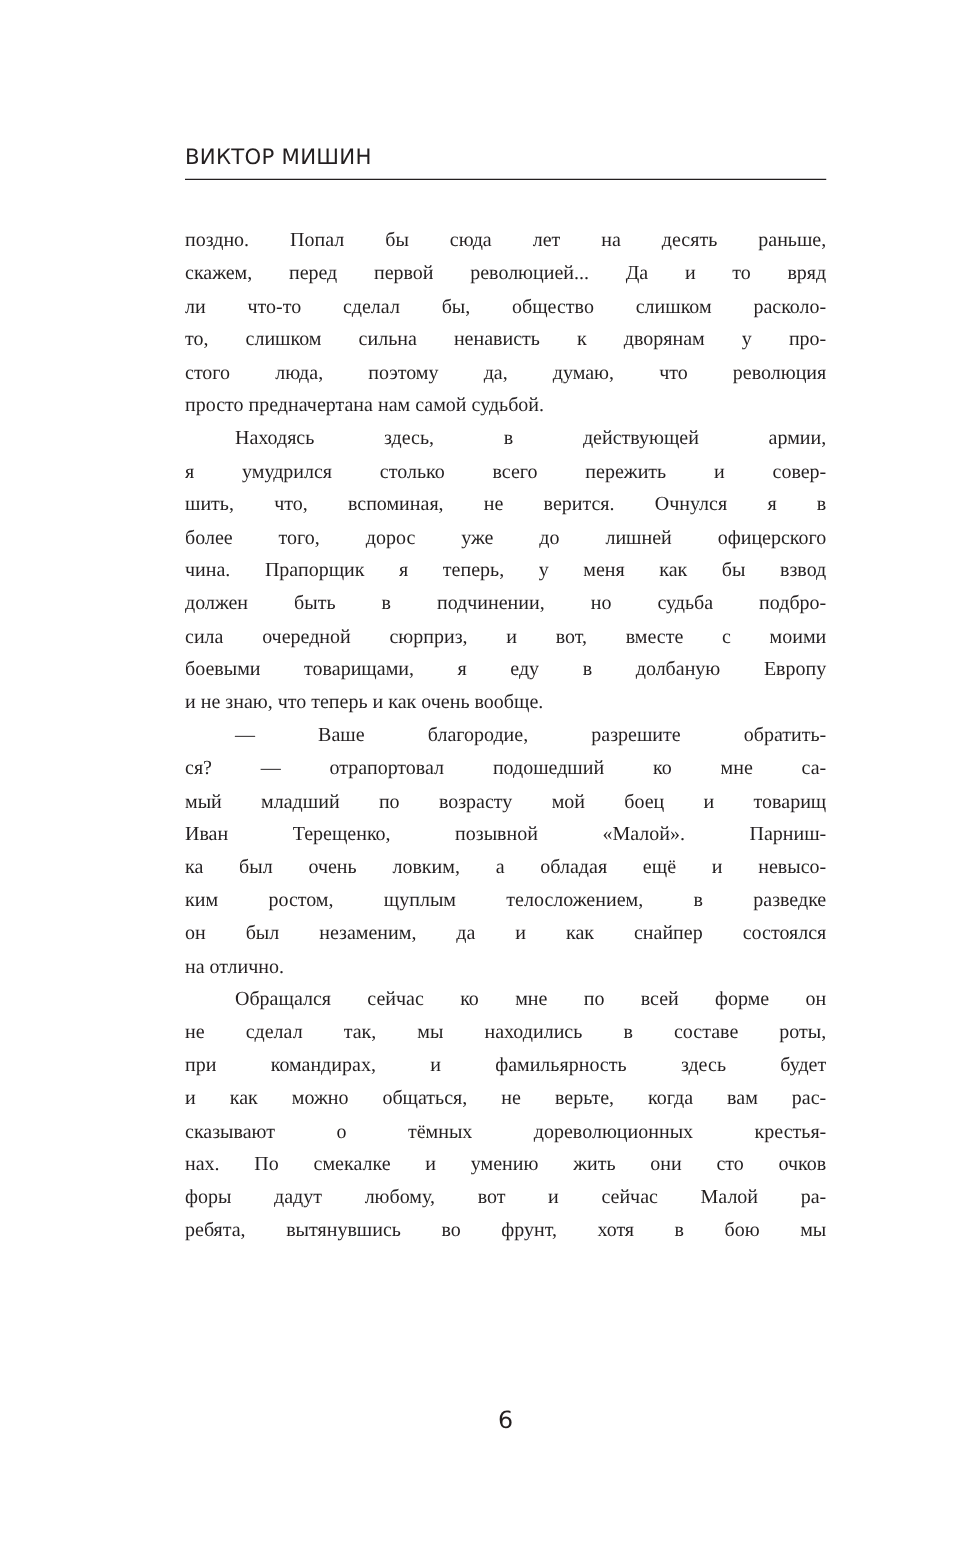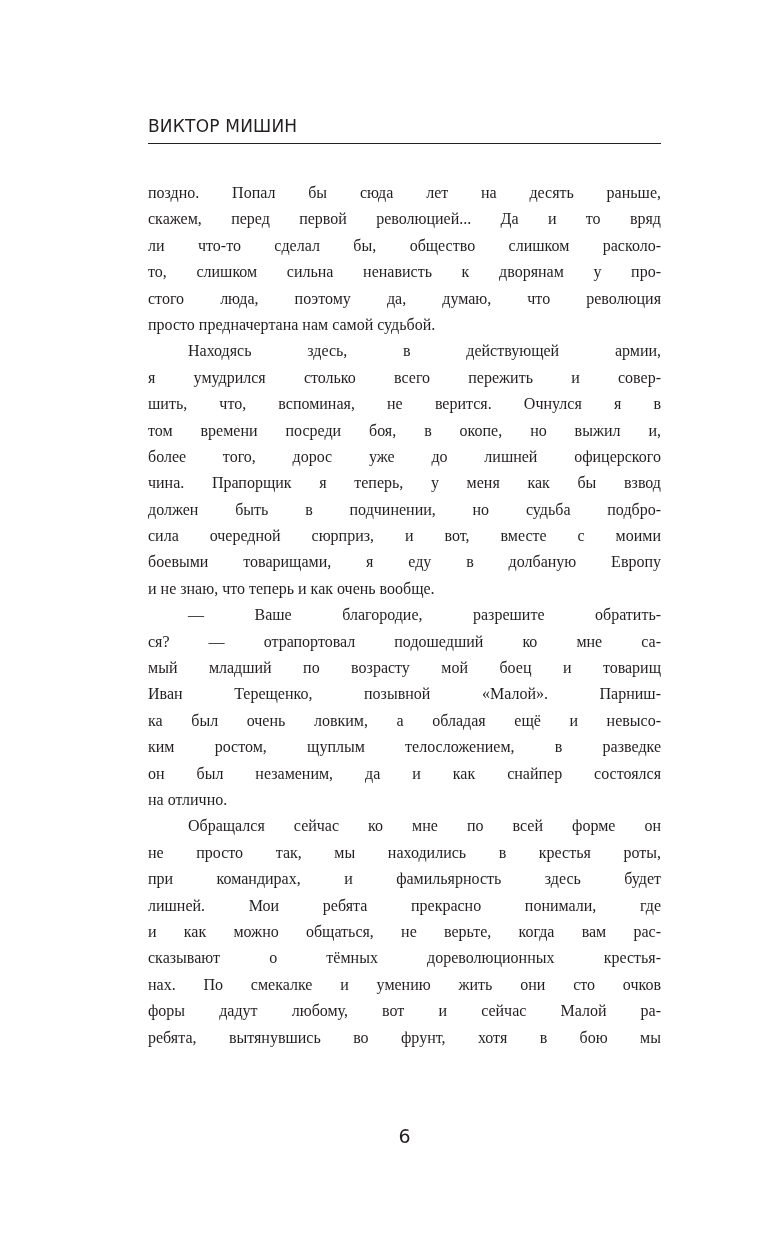--- a/index.html
+++ b/index.html
@@ -78,43 +78,41 @@
       <span class="line">скажем, перед первой революцией... Да и то вряд</span>
       <span class="line">ли что-то сделал бы, общество слишком расколо-</span>
       <span class="line">то, слишком сильна ненависть к дворянам у про-</span>
       <span class="line">стого люда, поэтому да, думаю, что революция</span>
       <span class="line last">просто предначертана нам самой судьбой.</span>
     </div>
     <div>
       <span class="line indent">Находясь здесь, в действующей армии,</span>
       <span class="line">я умудрился столько всего пережить и совер-</span>
       <span class="line">шить, что, вспоминая, не верится. Очнулся я в</span>
-      <span class="line">том времени посреди боя, в окопе, но выжил и,</span>
       <span class="line">более того, дорос уже до лишней офицерского</span>
       <span class="line">чина. Прапорщик я теперь, у меня как бы взвод</span>
       <span class="line">должен быть в подчинении, но судьба подбро-</span>
       <span class="line">сила очередной сюрприз, и вот, вместе с моими</span>
       <span class="line">боевыми товарищами, я еду в долбаную Европу</span>
       <span class="line last">и не знаю, что теперь и как очень вообще.</span>
     </div>
     <div>
       <span class="line indent">— Ваше благородие, разрешите обратить-</span>
       <span class="line">ся? — отрапортовал подошедший ко мне са-</span>
       <span class="line">мый младший по возрасту мой боец и товарищ</span>
       <span class="line">Иван Терещенко, позывной «Малой». Парниш-</span>
       <span class="line">ка был очень ловким, а обладая ещё и невысо-</span>
       <span class="line">ким ростом, щуплым телосложением, в разведке</span>
       <span class="line">он был незаменим, да и как снайпер состоялся</span>
       <span class="line last">на отлично.</span>
     </div>
     <div>
       <span class="line indent">Обращался сейчас ко мне по всей форме он</span>
-      <span class="line">не просто так, мы находились в крестья роты,</span>
+      <span class="line">не сделал так, мы находились в составе роты,</span>
       <span class="line">при командирах, и фамильярность здесь будет</span>
-      <span class="line">лишней. Мои ребята прекрасно понимали, где</span>
       <span class="line">и как можно общаться, не верьте, когда вам рас-</span>
       <span class="line">сказывают о тёмных дореволюционных крестья-</span>
       <span class="line">нах. По смекалке и умению жить они сто очков</span>
       <span class="line">форы дадут любому, вот и сейчас Малой ра-</span>
       <span class="line">ребята, вытянувшись во фрунт, хотя в бою мы</span>
     </div>
   </div>
 
 <div class="page-number">6</div>
 

